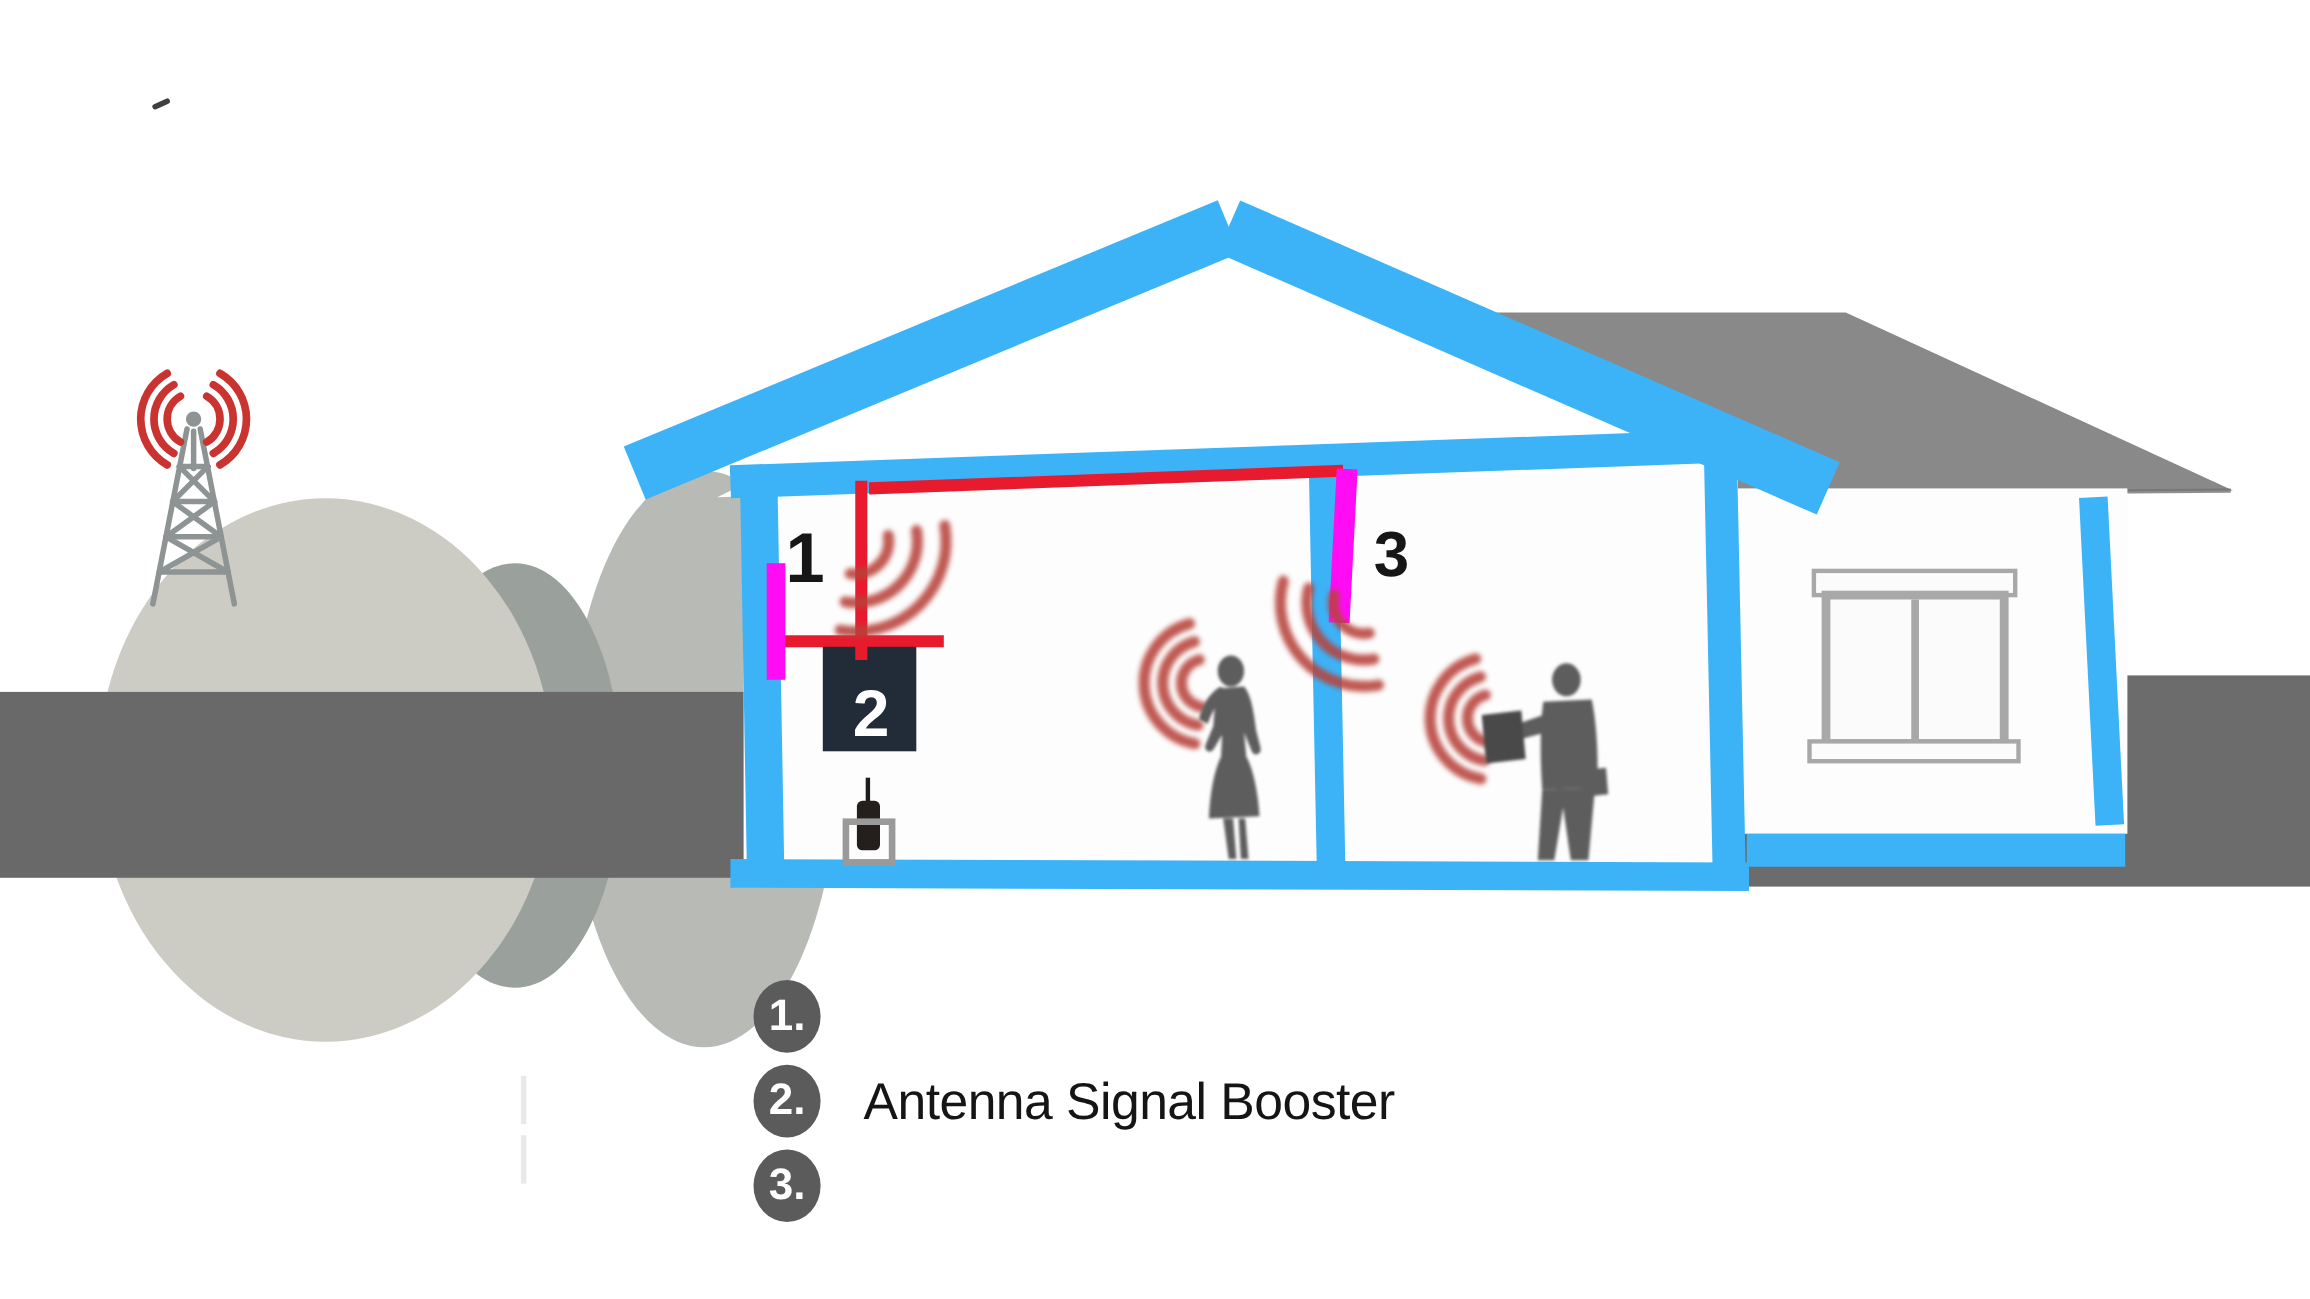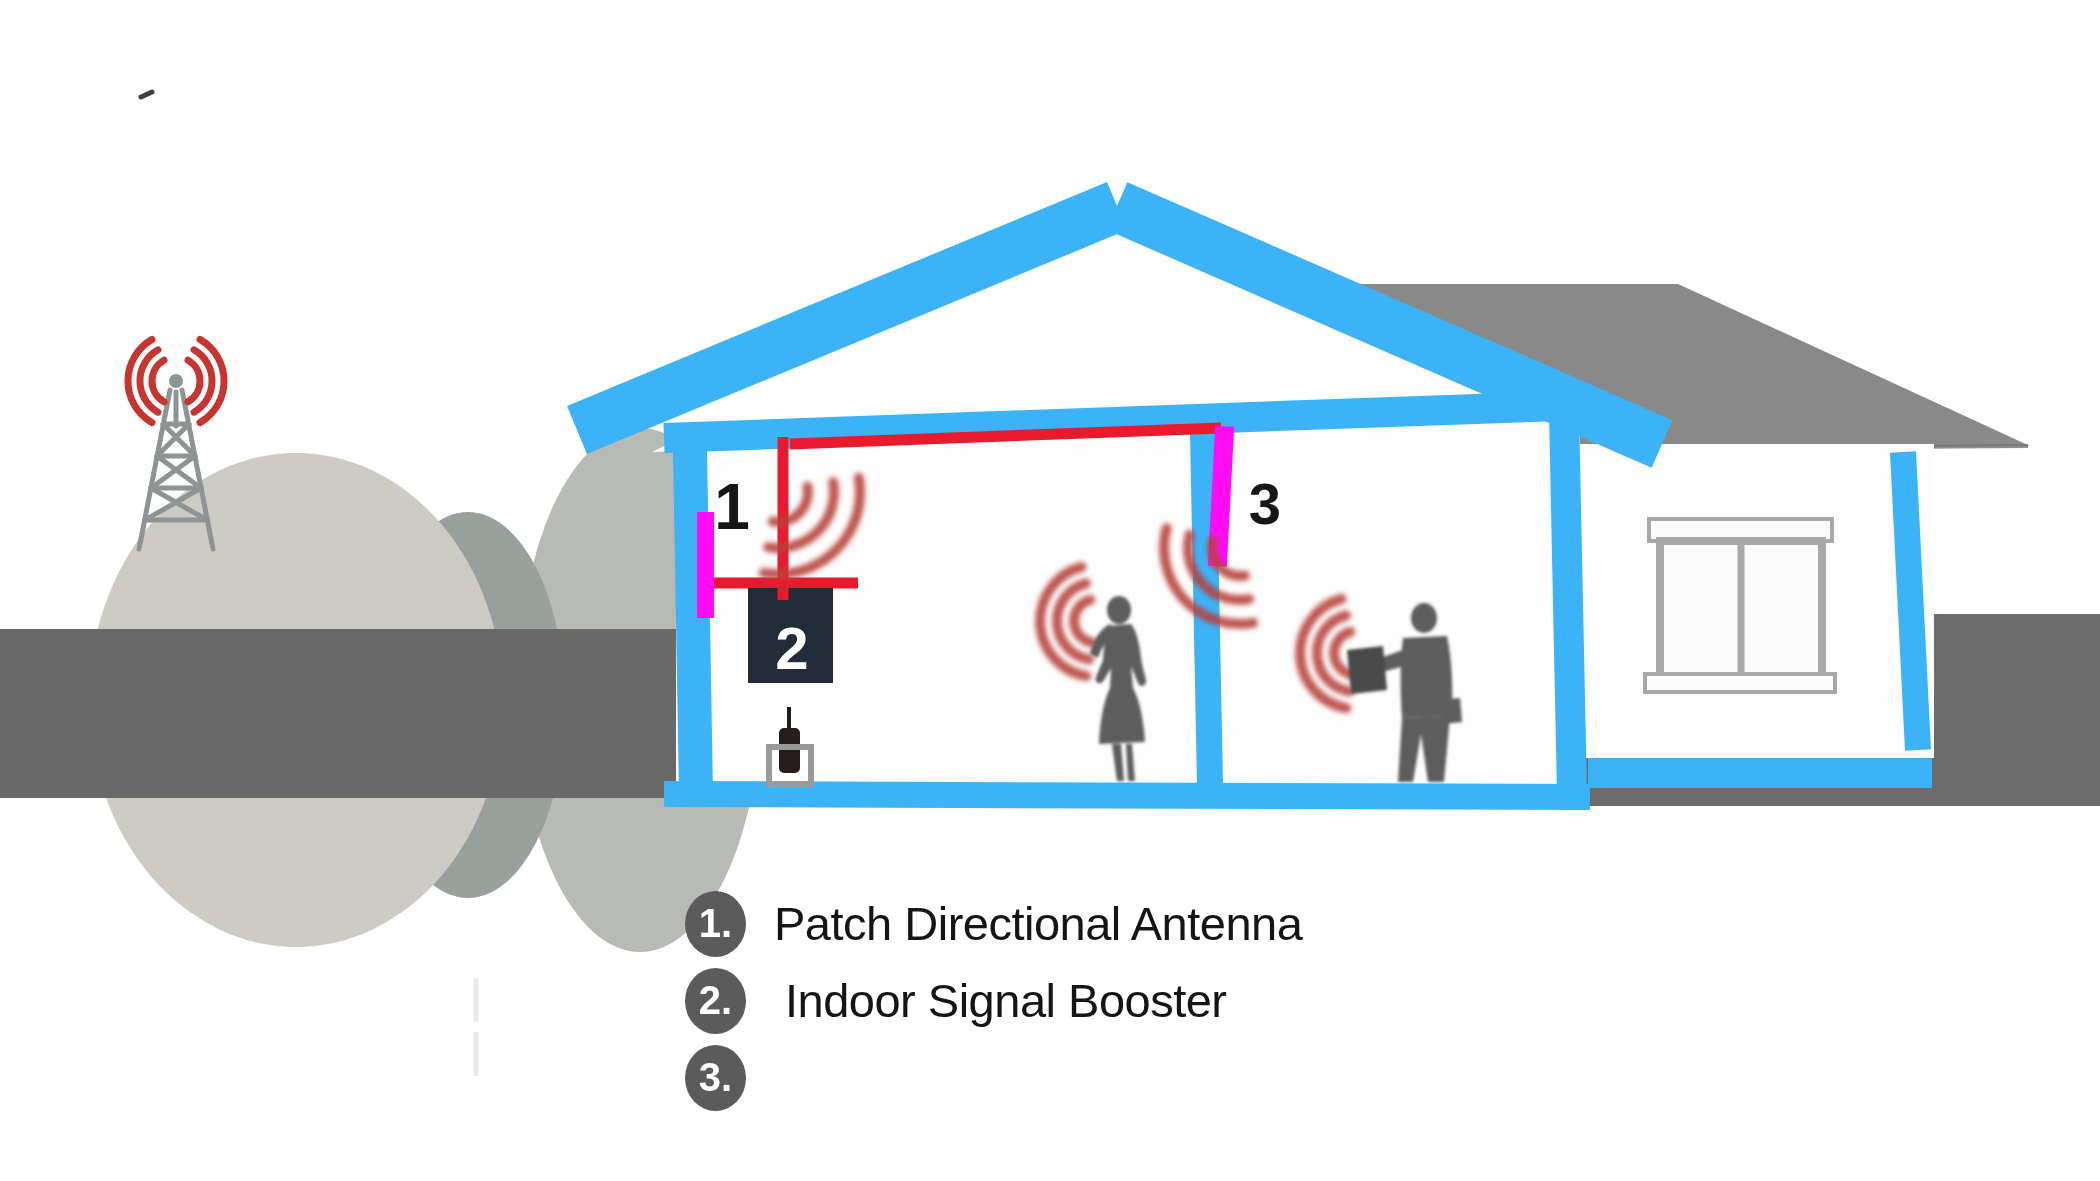--- a/index.html
+++ b/index.html
@@ -158,24 +158,23 @@
       <path d="M789 707 L789 730" stroke="#1d1d1d" stroke-width="4"></path>
       <rect x="779" y="728" width="21" height="45" rx="5" fill="#241e1c"></rect>
       <rect x="769" y="747" width="42" height="37" fill="none" stroke="#9a9a9a" stroke-width="6"></rect>
     </g>
   </g>
 </svg>
 
 <div class="legend">
   <div class="legend-row">
     <div class="legend-badge">1.</div>
-    <div class="legend-label">Patch Directional Antenna</div>
   </div>
   <div class="legend-row">
     <div class="legend-badge">2.</div>
-    <div class="legend-label">Indoor Signal Booster</div>
+    <div class="legend-label">Antenna Signal Booster</div>
   </div>
   <div class="legend-row">
     <div class="legend-badge">3.</div>
   </div>
 </div>
 
 </div>
 
 </body></html>

